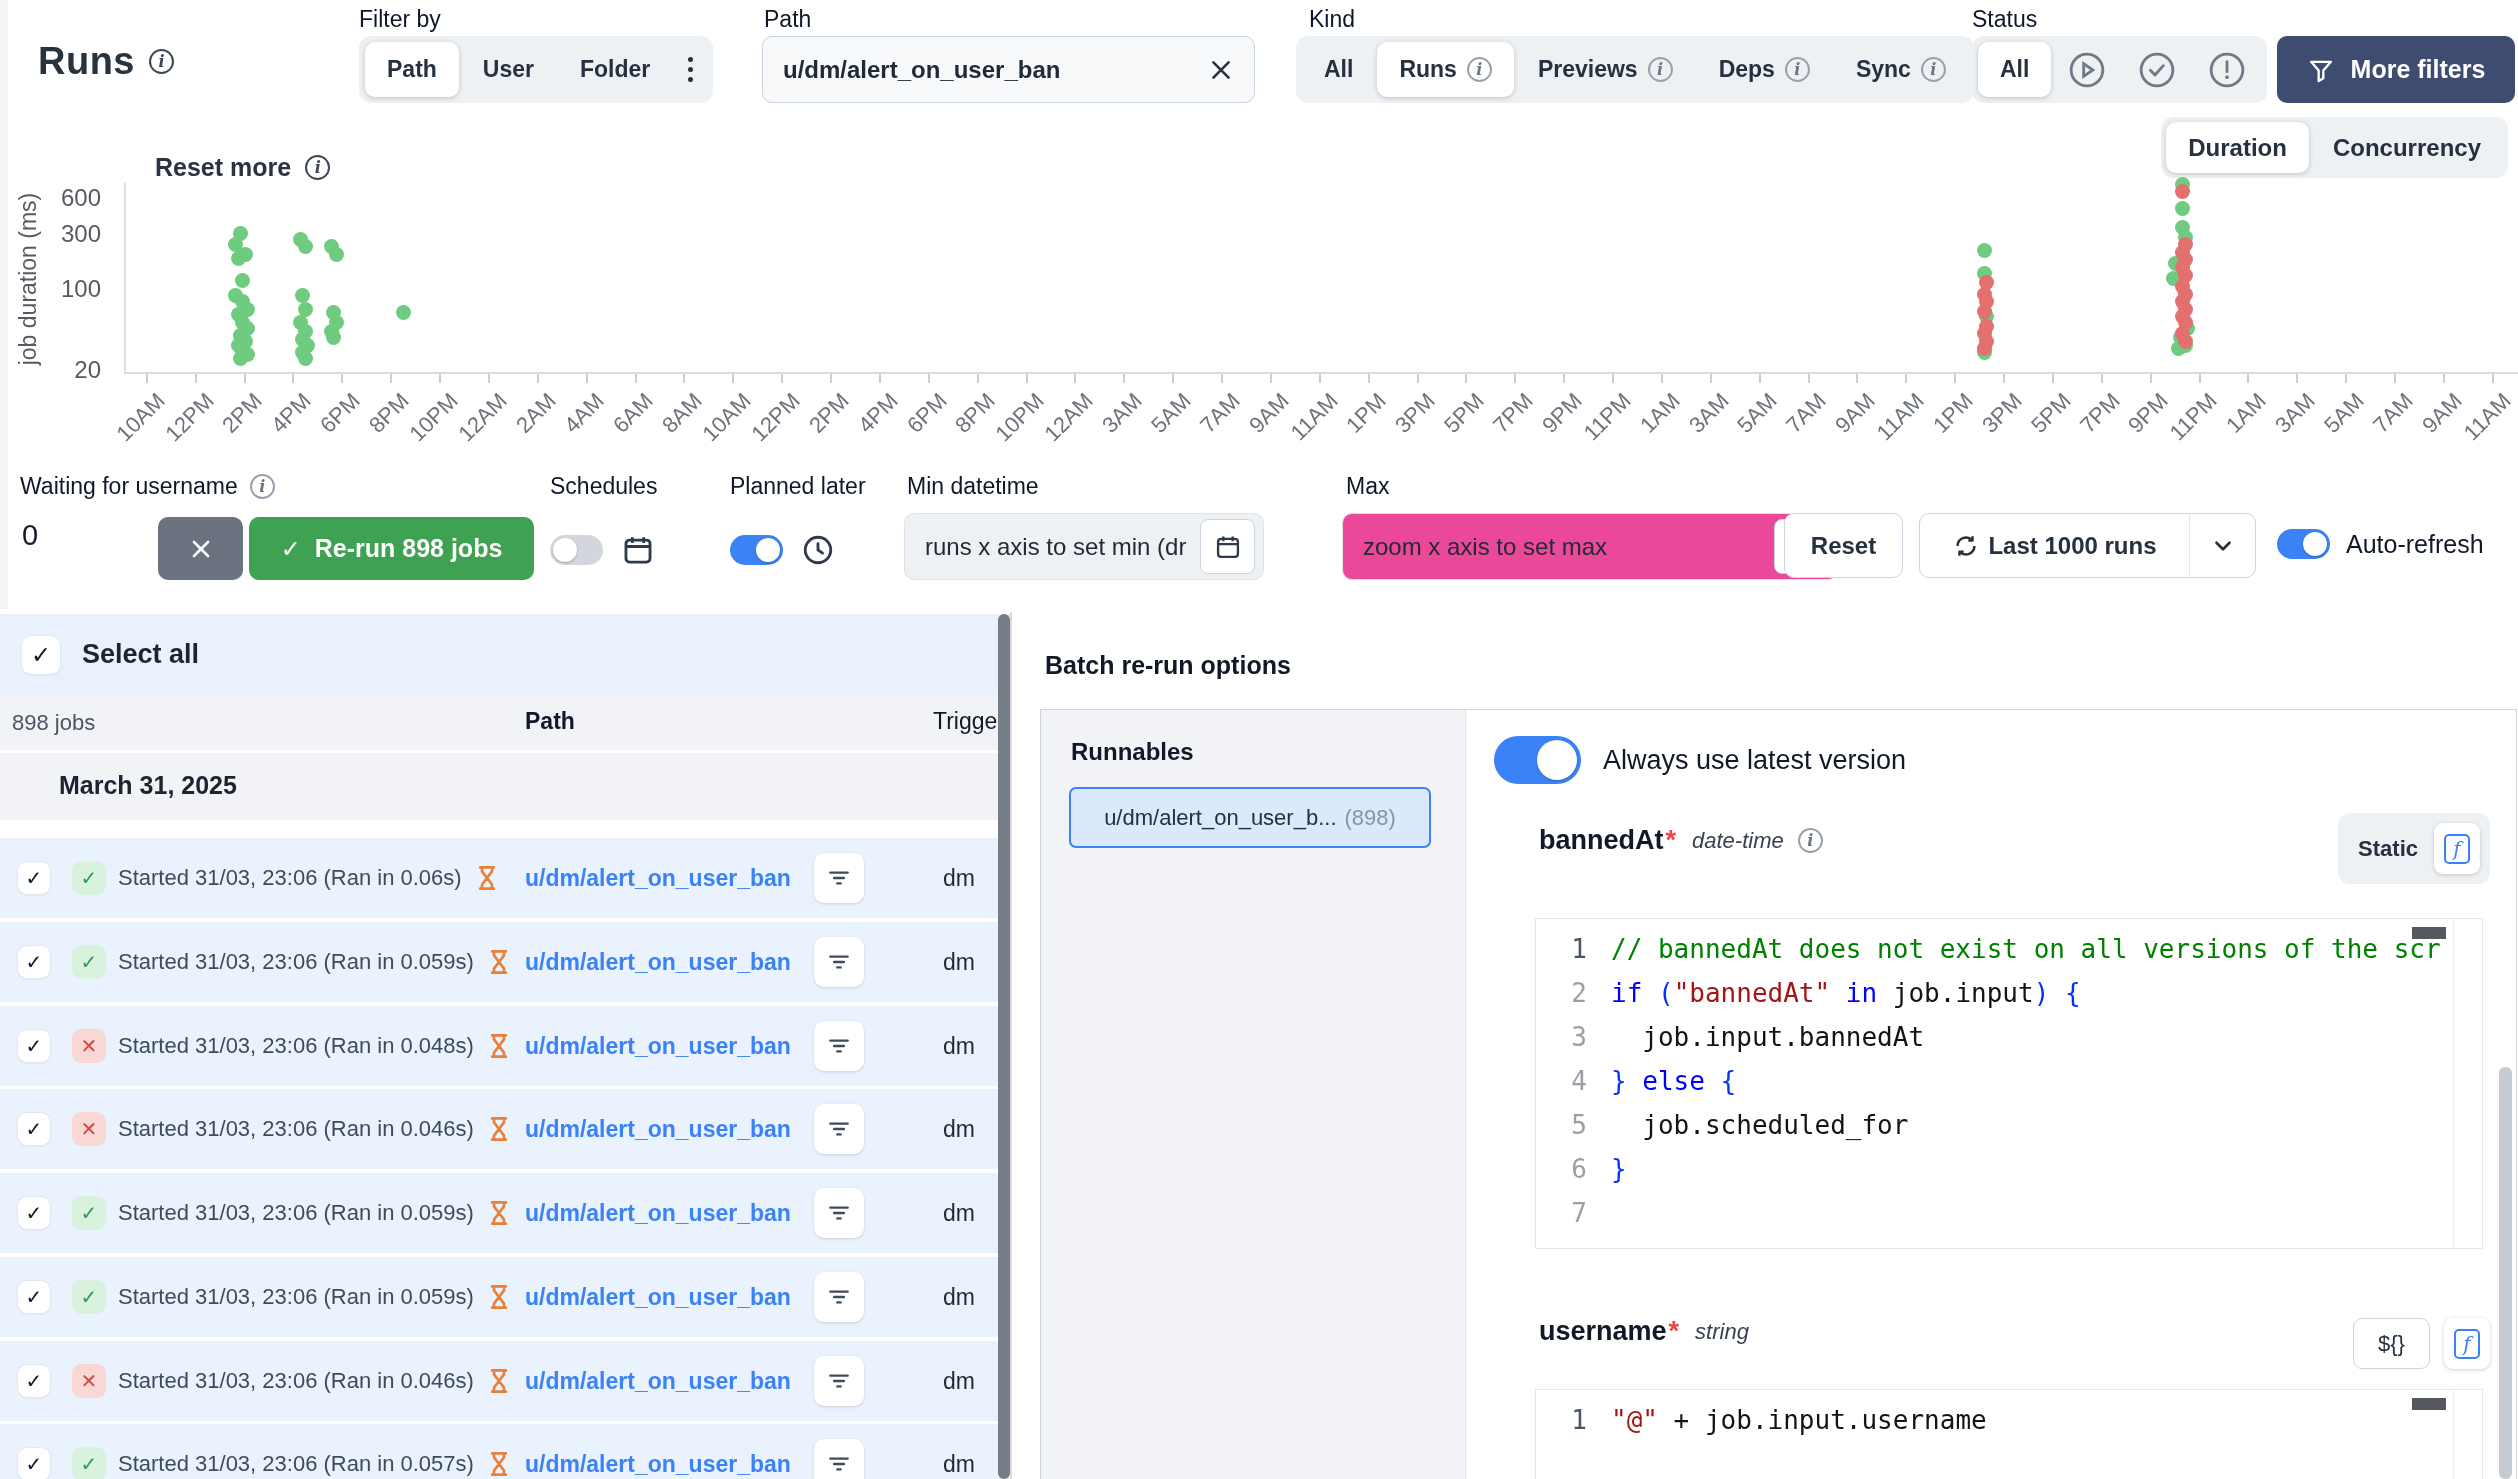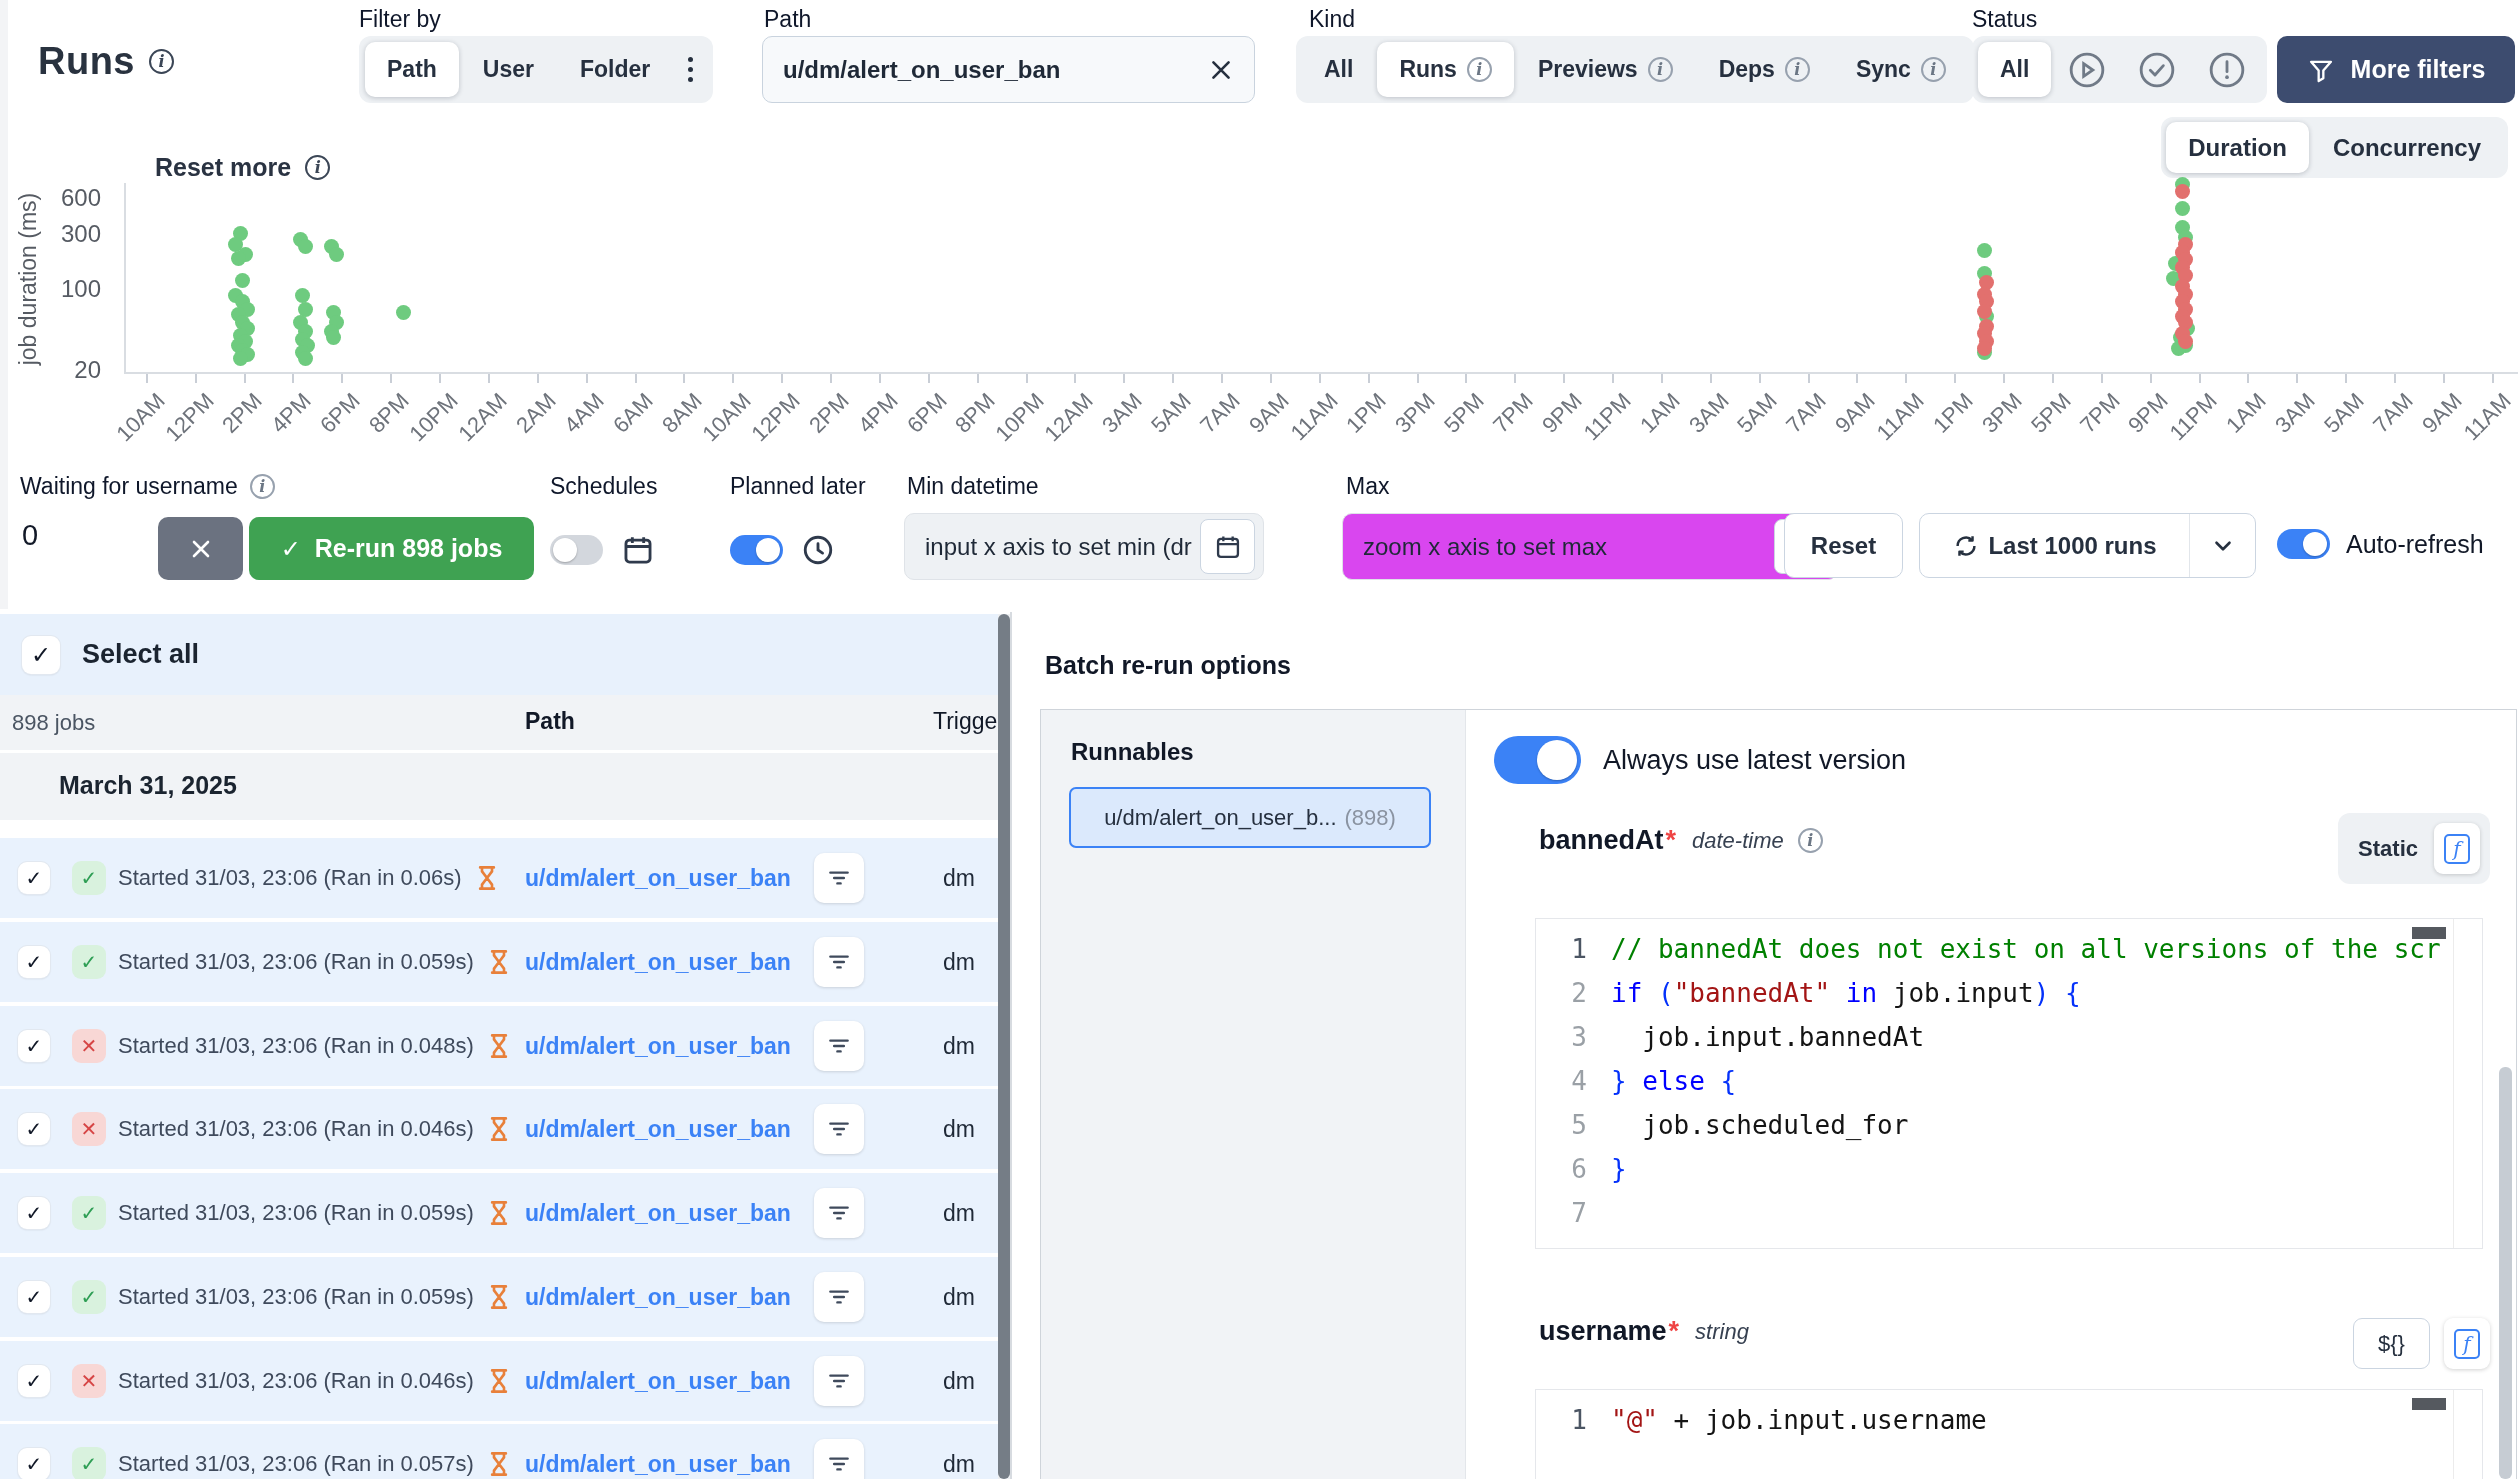--- a/index.html
+++ b/index.html
@@ -421,31 +421,31 @@
         <div class="knob"></div>
       </div>
     <svg width="34" height="34" viewBox="0 0 24 24" fill="none" stroke="#2f3a4c" stroke-width="2">
       <circle cx="12" cy="12" r="9"></circle>
         <path d="M12 7.5V12l3.2 2.2" stroke-linecap="round"></path>
     </svg>
   </div>
 
   <div class="abs sec-label" style="left:907px;top:473px;">Min datetime</div>
   <div class="abs input-box" style="left:904px;top:513px;width:360px;font-weight:400;padding-right:8px;background:#eef1f4;border-color:#dfe3e8;">
-    <span style="flex:1;overflow:hidden;white-space:nowrap;">input x axis to set min (dr</span>
+    <span style="flex:1;overflow:hidden;white-space:nowrap;">runs x axis to set min (dr</span>
     <span class="white-btn" style="width:55px;height:55px;border-radius:8px;">
       <svg width="28" height="28" viewBox="0 0 24 24" fill="none" stroke="#2f3a4c" stroke-width="2">
         <rect x="3.5" y="5" width="17" height="15.5" rx="2.5"></rect>
           <path d="M3.5 9.5H20.5M8 3v4M16 3v4"></path>
       </svg>
     </span>
   </div>
 
   <div class="abs sec-label" style="left:1346px;top:473px;">Max</div>
-  <div class="abs input-box" style="left:1342px;top:513px;width:496px;font-weight:400;padding-right:8px;background:#d946ef;border-color:#dfe3e8;">
+  <div class="abs input-box" style="left:1342px;top:513px;width:496px;font-weight:400;padding-right:8px;background:#ec4899;border-color:#dfe3e8;">
     <span style="flex:1;overflow:hidden;white-space:nowrap;">zoom x axis to set max</span>
     <span class="white-btn" style="width:55px;height:55px;border-radius:8px;">
       <svg width="28" height="28" viewBox="0 0 24 24" fill="none" stroke="#2f3a4c" stroke-width="2">
         <rect x="3.5" y="5" width="17" height="15.5" rx="2.5"></rect>
           <path d="M3.5 9.5H20.5M8 3v4M16 3v4"></path>
       </svg>
     </span>
   </div>
 
   <div class="abs white-btn" style="left:1784px;top:513px;width:119px;height:65px;">

